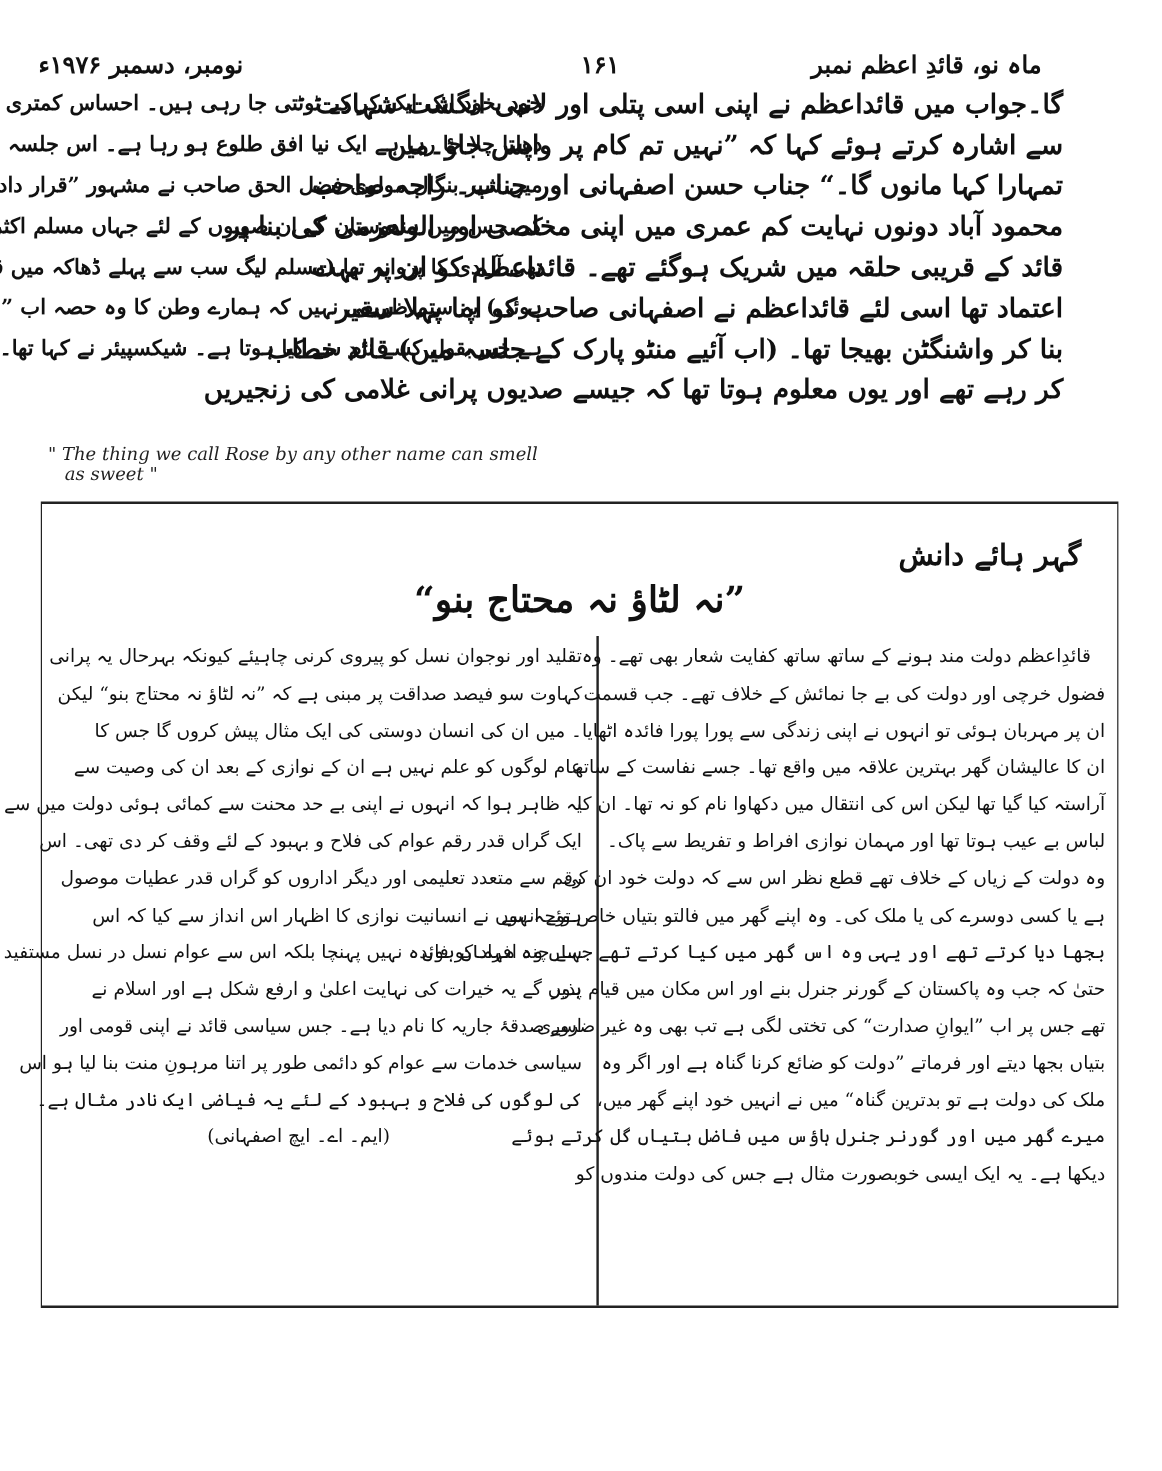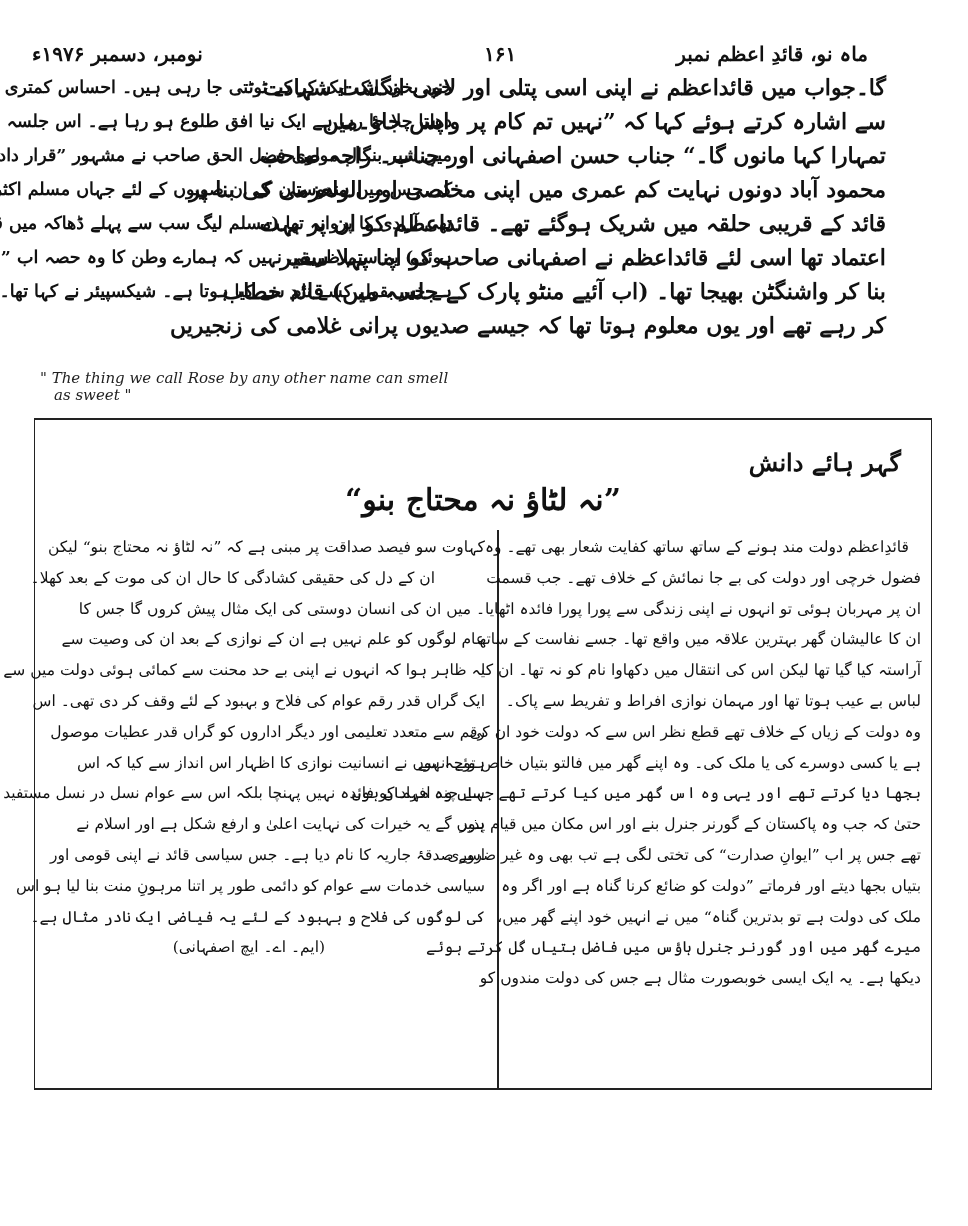--- a/index.html
+++ b/index.html
@@ -76,22 +76,22 @@
     <p>بجھا دیا کرتے تھے اور یہی وہ اس گھر میں کیا کرتے تھے جہاں وہ مہمان ہوں</p>
     <p>حتیٰ کہ جب وہ پاکستان کے گورنر جنرل بنے اور اس مکان میں قیام پذیر</p>
     <p>تھے جس پر اب ”ایوانِ صدارت“ کی تختی لگی ہے تب بھی وہ غیر ضروری</p>
     <p>بتیاں بجھا دیتے اور فرماتے ”دولت کو ضائع کرنا گناہ ہے اور اگر وہ</p>
     <p>ملک کی دولت ہے تو بدترین گناہ“ میں نے انہیں خود اپنے گھر میں،</p>
     <p>میرے گھر میں اور گورنر جنرل ہاؤس میں فاضل بتیاں گل کرتے ہوئے</p>
     <p>دیکھا ہے۔ یہ ایک ایسی خوبصورت مثال ہے جس کی دولت مندوں کو</p>
   </div>
 
   <div class="box-col bc-left">
+    <p>تقلید اور نوجوان نسل کو پیروی کرنی چاہیئے کیونکہ بہرحال یہ پرانی</p>
     <p>کہاوت سو فیصد صداقت پر مبنی ہے کہ ”نہ لٹاؤ نہ محتاج بنو“ لیکن</p>
-    <p class="short">ان کے دل کی حقیقی کشادگی کا حال ان کی موت کے بعد کھلا۔</p>
     <p class="indent">میں ان کی انسان دوستی کی ایک مثال پیش کروں گا جس کا</p>
     <p>عام لوگوں کو علم نہیں ہے ان کے نوازی کے بعد ان کی وصیت سے</p>
     <p>یہ ظاہر ہوا کہ انہوں نے اپنی بے حد محنت سے کمائی ہوئی دولت میں سے</p>
     <p>ایک گراں قدر رقم عوام کی فلاح و بہبود کے لئے وقف کر دی تھی۔ اس</p>
     <p>رقم سے متعدد تعلیمی اور دیگر اداروں کو گراں قدر عطیات موصول</p>
     <p>ہوئے انہوں نے انسانیت نوازی کا اظہار اس انداز سے کیا کہ اس</p>
     <p>سے چند افراد کو فائدہ نہیں پہنچا بلکہ اس سے عوام نسل در نسل مستفید</p>
     <p>ہوں گے یہ خیرات کی نہایت اعلیٰ و ارفع شکل ہے اور اسلام نے</p>
     <p>اسے صدقۂ جاریہ کا نام دیا ہے۔ جس سیاسی قائد نے اپنی قومی اور</p>
     <p>سیاسی خدمات سے عوام کو دائمی طور پر اتنا مرہونِ منت بنا لیا ہو اس</p>

